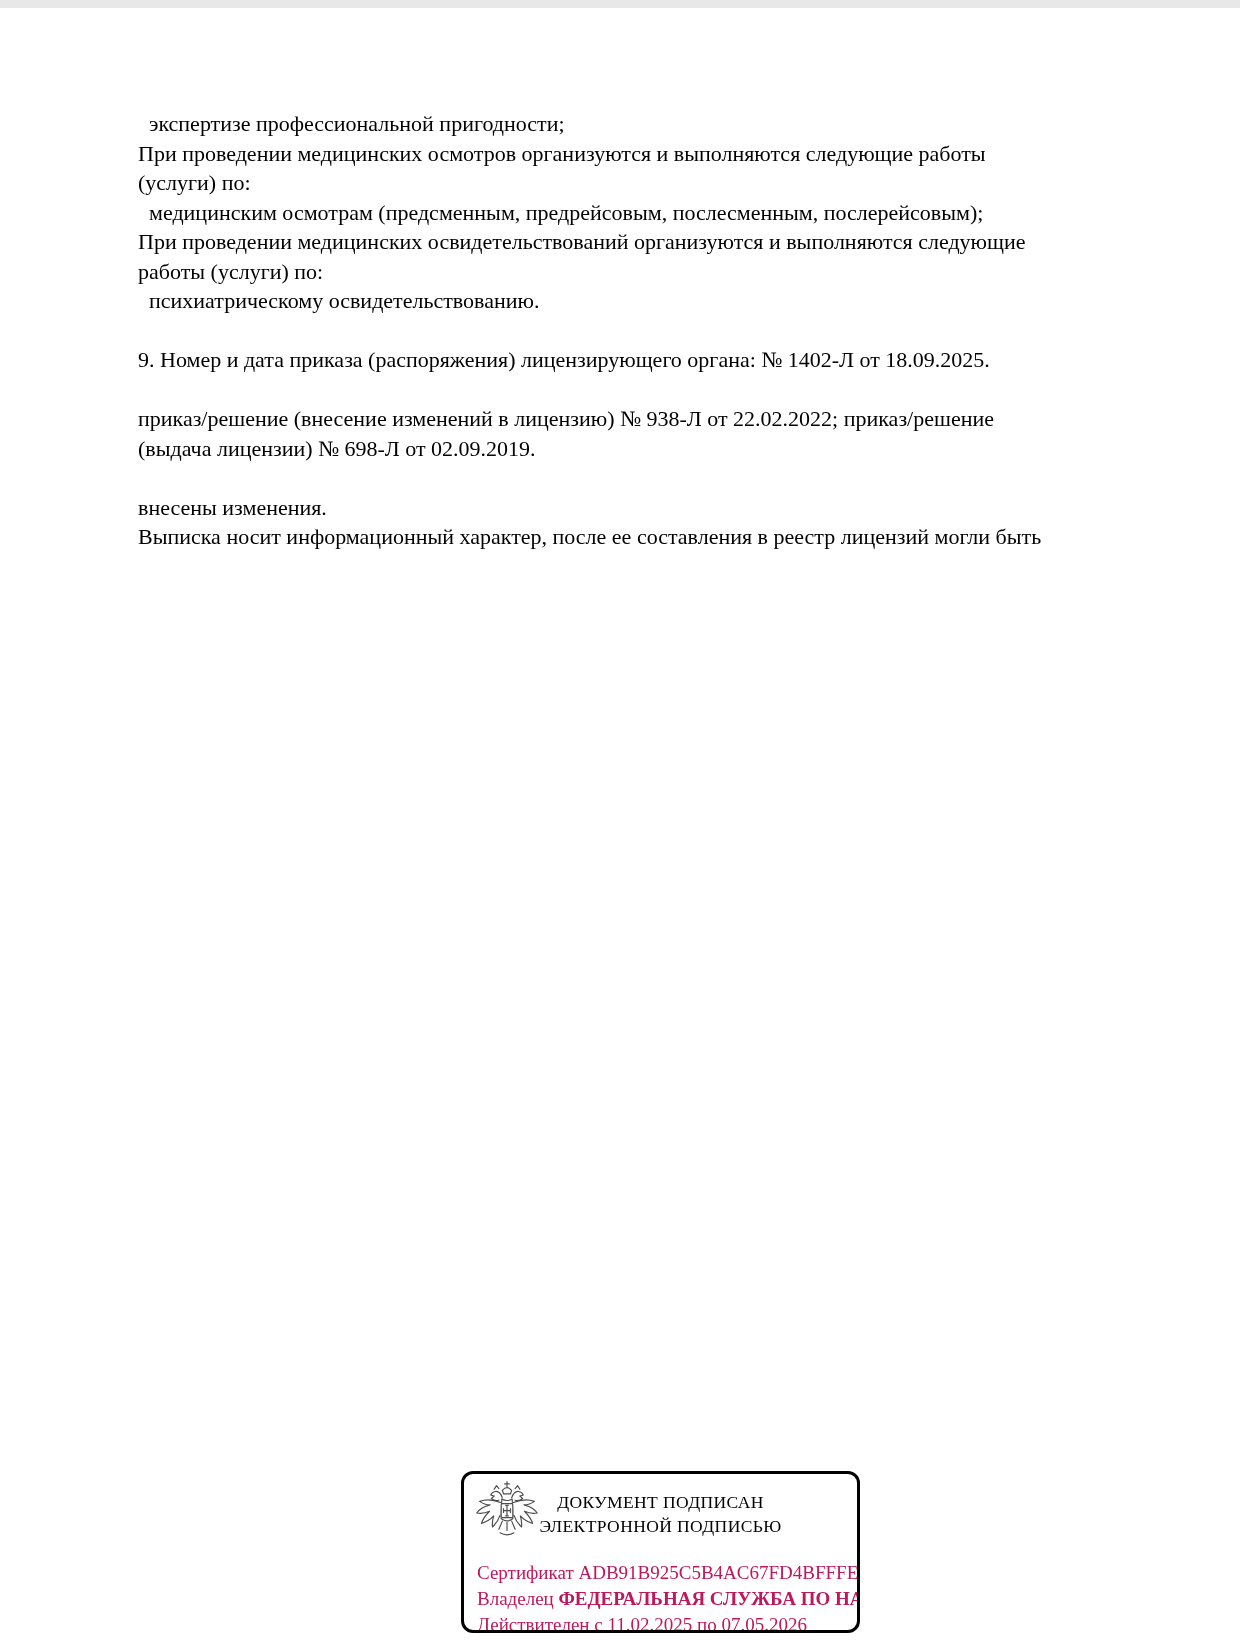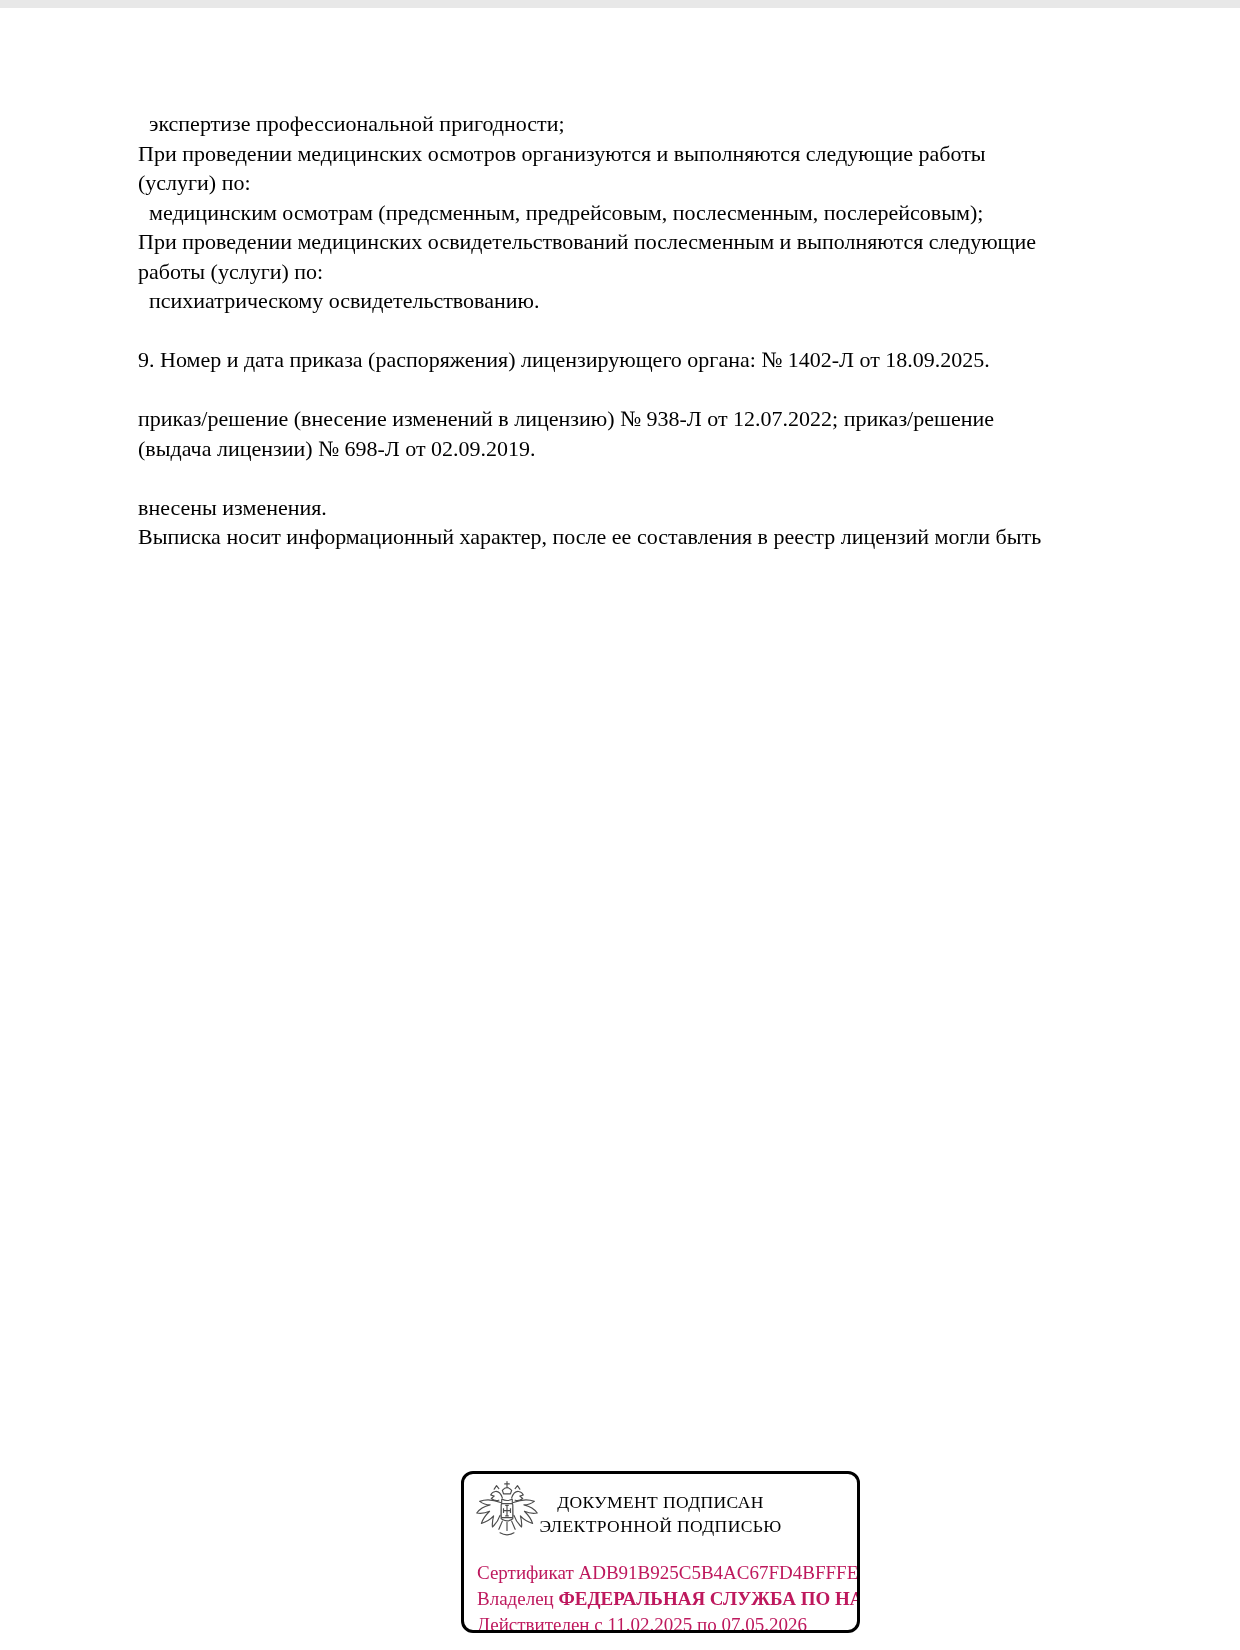--- a/index.html
+++ b/index.html
@@ -65,31 +65,31 @@
 
 <div class="page">
 
   <div class="body-text">
 
     <div class="para">
       <div class="ln ind">экспертизе профессиональной пригодности;</div>
       <div class="ln">При проведении медицинских осмотров организуются и выполняются следующие работы</div>
       <div class="ln">(услуги) по:</div>
       <div class="ln ind">медицинским осмотрам (предсменным, предрейсовым, послесменным, послерейсовым);</div>
-      <div class="ln">При проведении медицинских освидетельствований послесменным и выполняются следующие</div>
+      <div class="ln">При проведении медицинских освидетельствований организуются и выполняются следующие</div>
       <div class="ln">работы (услуги) по:</div>
       <div class="ln ind">психиатрическому освидетельствованию.</div>
     </div>
 
     <div class="para">
       <div class="ln">9. Номер и дата приказа (распоряжения) лицензирующего органа: № 1402-Л от 18.09.2025.</div>
     </div>
 
     <div class="para">
-      <div class="ln">приказ/решение (внесение изменений в лицензию) № 938-Л от 12.07.2022; приказ/решение</div>
+      <div class="ln">приказ/решение (внесение изменений в лицензию) № 938-Л от 22.02.2022; приказ/решение</div>
       <div class="ln">(выдача лицензии) № 698-Л от 02.09.2019.</div>
     </div>
 
     <div class="para">
       <div class="ln">внесены изменения.</div>
       <div class="ln">Выписка носит информационный характер, после ее составления в реестр лицензий могли быть</div>
     </div>
 
   </div>
 

